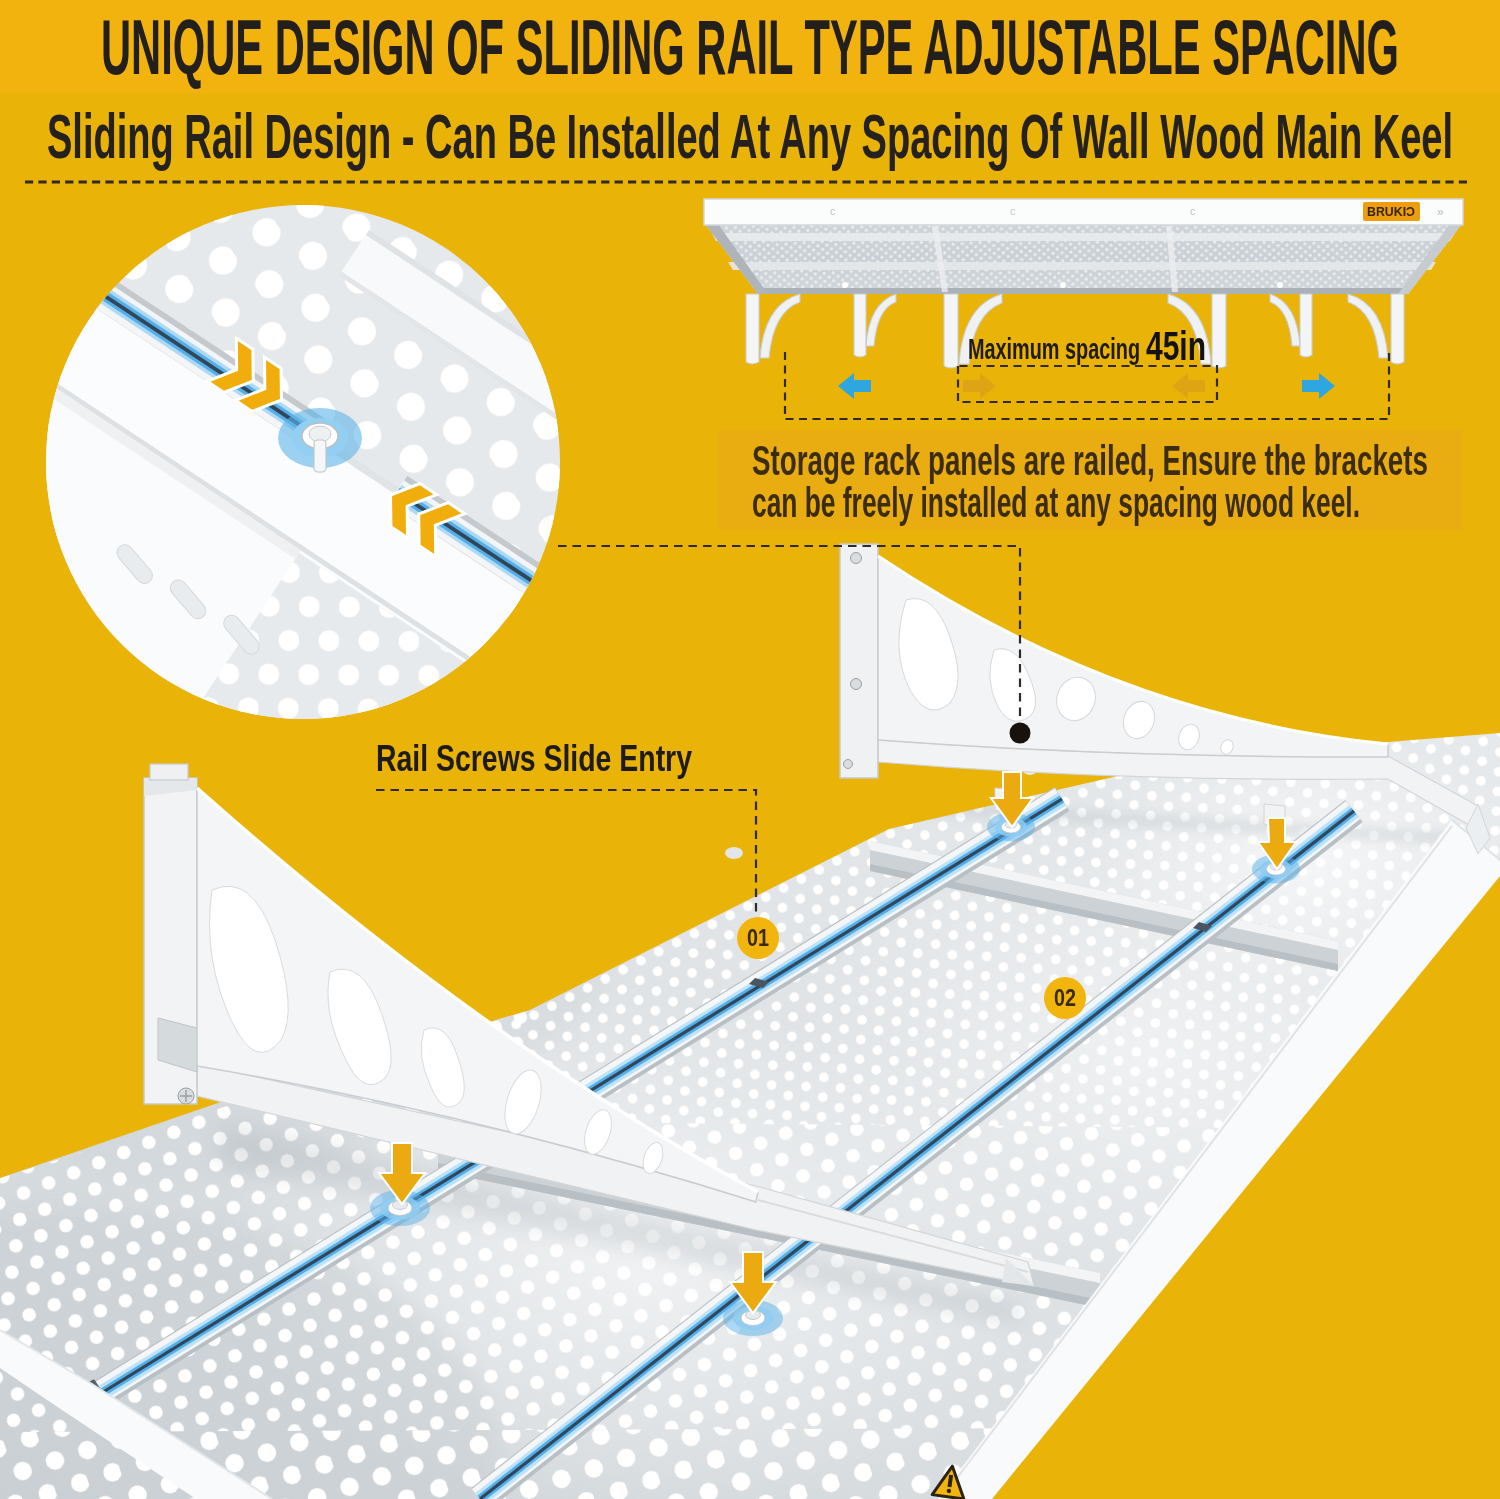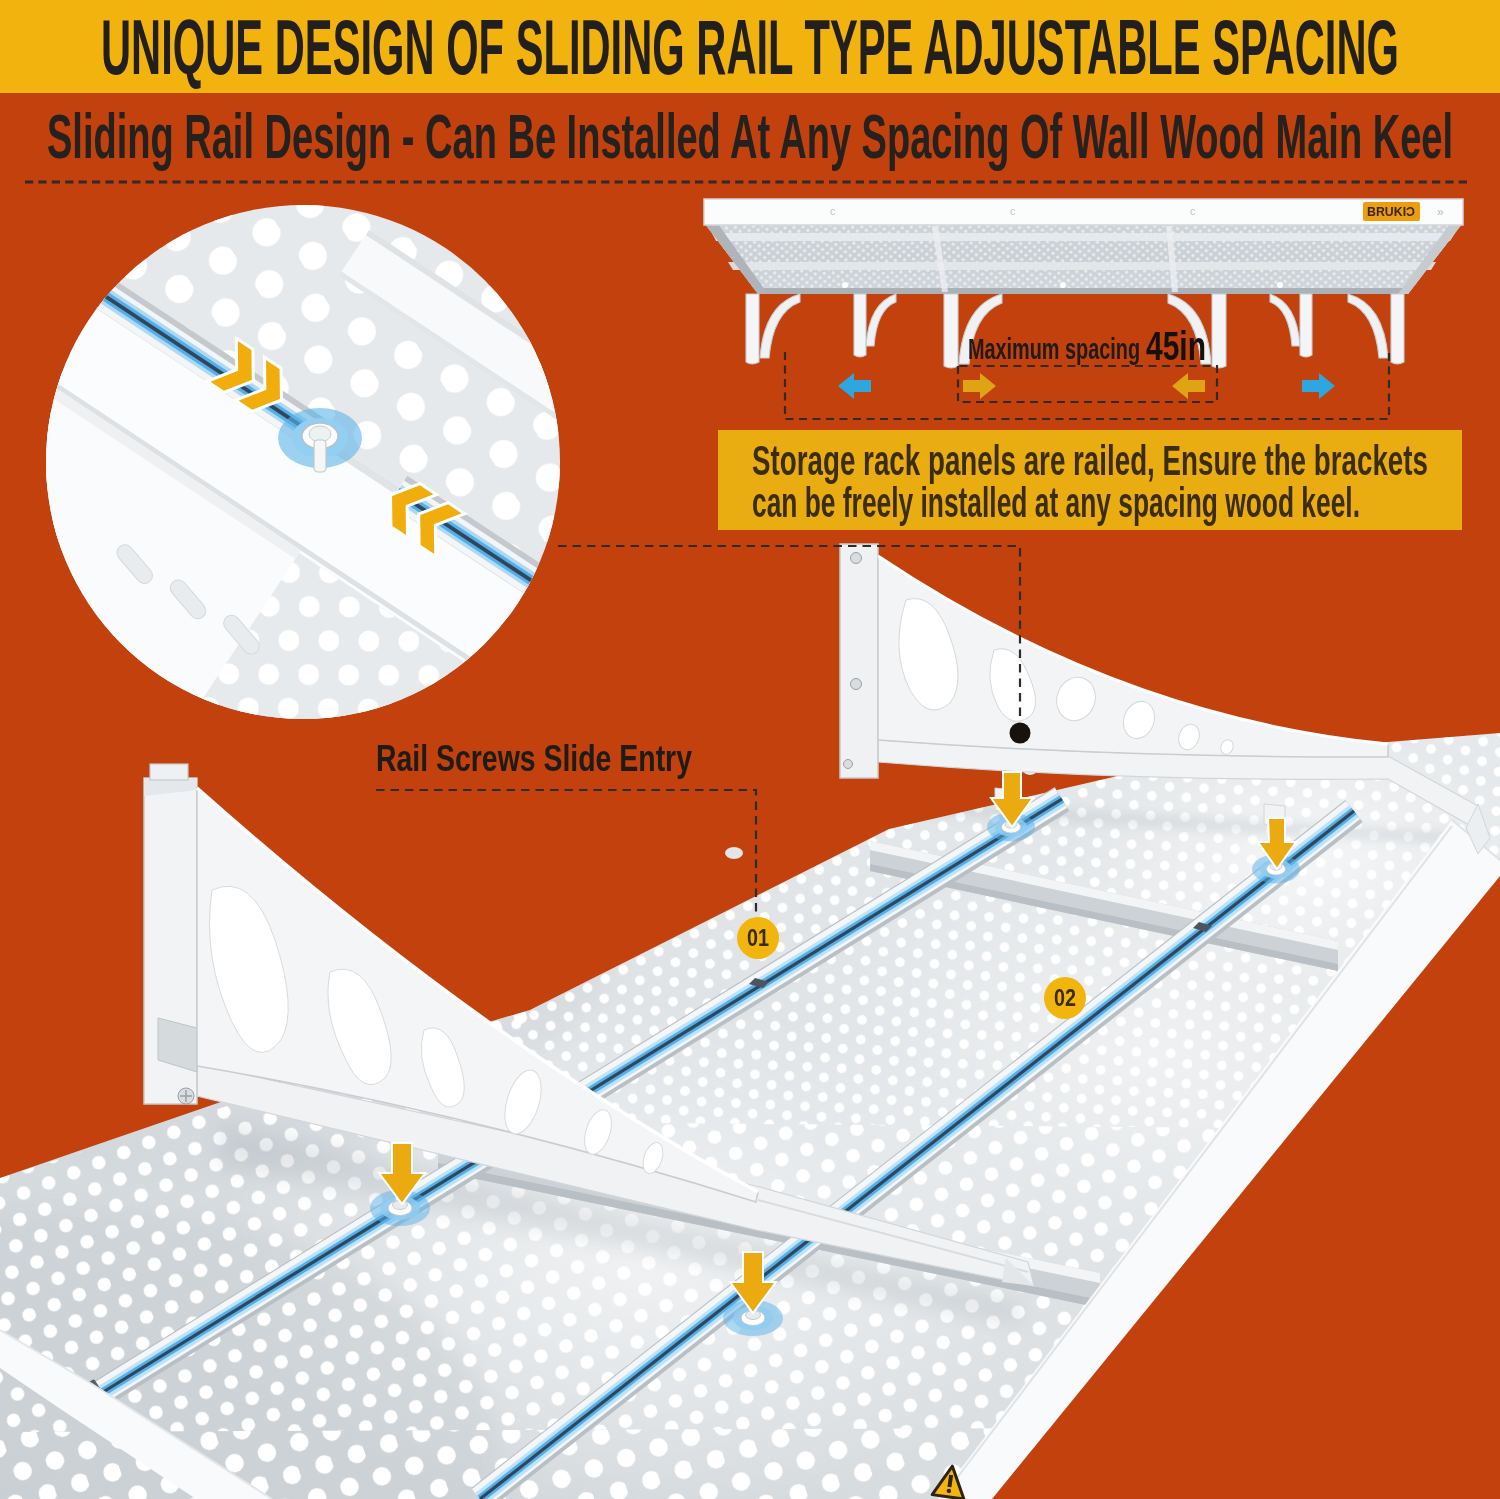--- a/index.html
+++ b/index.html
@@ -1,16 +1,16 @@
 <!DOCTYPE html>
 <html><head>
 <meta charset="utf-8">
 <style>
   html,body{margin:0;padding:0;background:#ffffff;}
-  #page{position:relative;width:1500px;height:1499px;overflow:hidden;background:#c2410c;
+  #page{position:relative;width:1500px;height:1499px;overflow:hidden;background:#eab308;
         font-family:"Liberation Sans", sans-serif;}
   svg{display:block}
 </style>
 </head>
 <body>
 <div id="page">
 <svg width="1500" height="1499" viewBox="0 0 1500 1499">
 <defs>
   <clipPath id="circ">
           <circle cx="303" cy="462" r="257"></circle>

